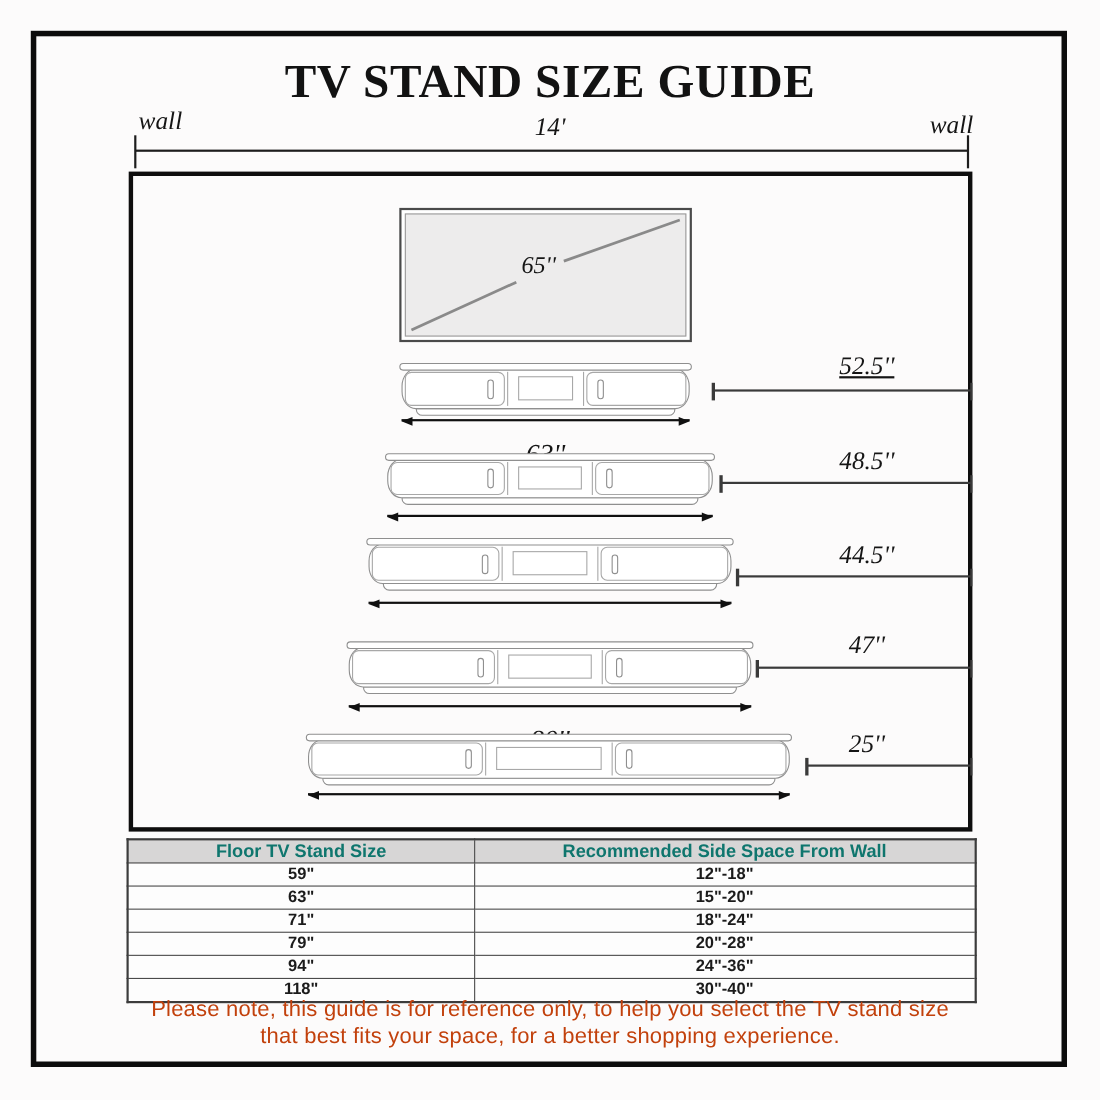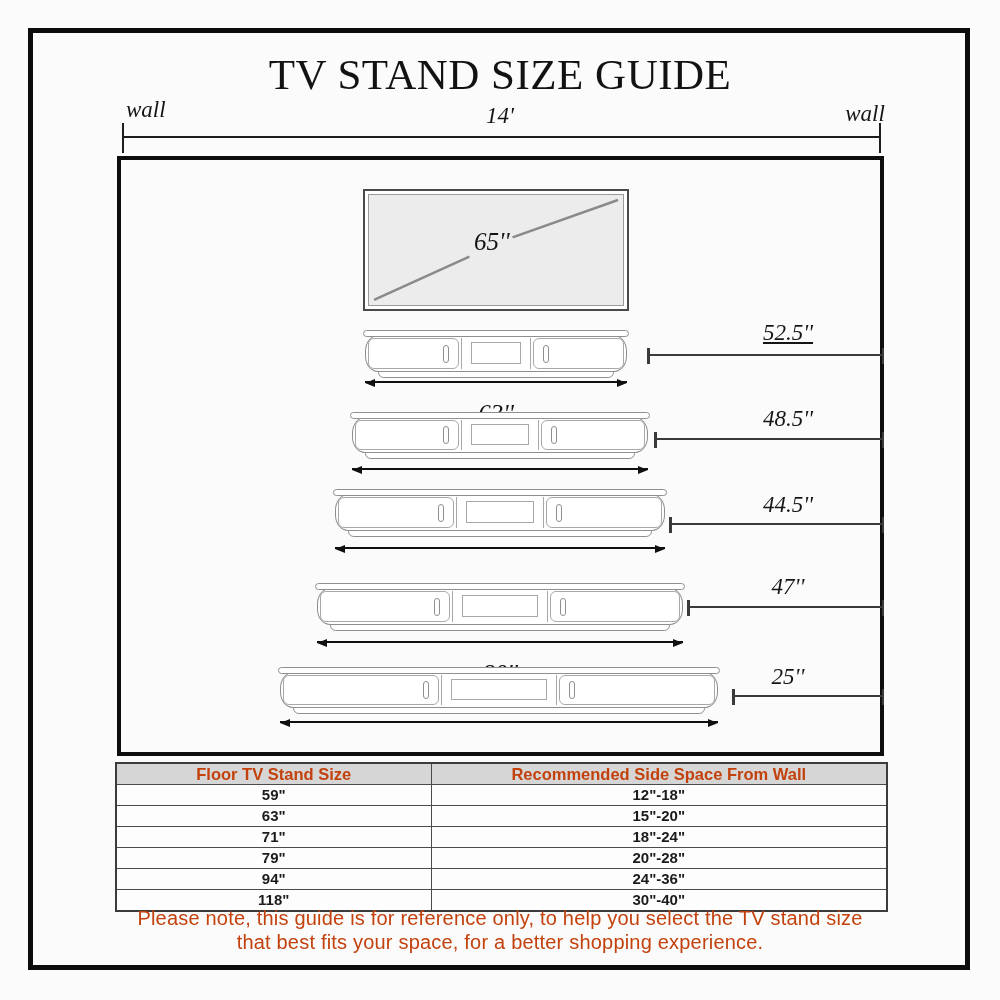--- a/index.html
+++ b/index.html
@@ -6,21 +6,21 @@
   .page{
     position:relative;width:1000px;height:1000px;margin:0 auto;
     background:#fcfbfb;font-family:"Liberation Sans",sans-serif;color:#111;
     overflow:hidden;
   }
   .frame{position:absolute;left:28px;top:28px;right:30px;bottom:30px;border:5px solid #0c0c0c;}
 
   
   .title{
     position:absolute;left:0;right:0;top:50px;text-align:center;
-    font-family:"Liberation Serif",serif;font-weight:400;font-size:43px;
+    font-family:"Liberation Serif",serif;font-weight:700;font-size:43px;
     letter-spacing:.5px;color:#121212;
   }
 
   
   .hand{font-family:cursive;font-style:italic;color:#151515;}
 
   
   .wall-left{position:absolute;left:126px;top:97px;font-size:23px;}
   .wall-right{position:absolute;left:830px;top:101px;width:70px;text-align:center;font-size:23px;}
   .room-width{position:absolute;left:0;right:0;top:103px;text-align:center;font-size:23px;}
@@ -30,21 +30,21 @@
   .top-dim::after{right:-1px;}
 
   
   .room{position:absolute;left:117px;top:156px;width:767px;height:600px;border:4px solid #0e0e0e;box-sizing:border-box;background:#fcfbfb;}
 
   
   .tv{position:absolute;left:242px;top:29px;width:266px;height:122px;box-sizing:border-box;
       border:2.5px solid #4a4a4a;background:#fff;padding:3px;}
   .tv .screen{position:relative;width:100%;height:100%;box-sizing:border-box;border:1.5px solid #9a9a9a;background:#edecec;}
   .tv svg{position:absolute;left:0;top:0;width:100%;height:100%;}
-  .tv-label{position:absolute;left:105px;top:33px;font-size:25px;}
+  .tv-label{position:absolute;left:105px;top:33px;font-size:22px;}
 
   
   .stand{position:absolute;}
   .stand .lid{position:absolute;left:-2px;right:-2px;top:0;height:7px;box-sizing:border-box;
       border:1.5px solid #8f8f8f;border-radius:4px;background:#fff;z-index:2;}
   .stand .body{position:absolute;left:0;right:0;top:5px;bottom:6px;box-sizing:border-box;
       border:1.5px solid #8f8f8f;border-radius:13px/16px;background:#fff;display:flex;z-index:1;}
   .stand .door{position:relative;flex:1 1 auto;margin:2px;border:1px solid #a8a8a8;border-radius:6px;background:#fff;}
   .stand .centerc{position:relative;flex:0 0 26%;margin:2px 0;border-left:1px solid #a8a8a8;border-right:1px solid #a8a8a8;}
   .stand .centerc .inner{position:absolute;left:9px;right:9px;top:4px;bottom:5px;border:1.5px solid #a8a8a8;background:#fff;}
@@ -94,21 +94,21 @@
   .sl1{top:160px;text-decoration:underline;}
   .sl2{top:246px;}
   .sl3{top:332px;}
   .sl4{top:414px;}
   .sl5{top:504px;}
 
   
   .size-table{position:absolute;left:115px;top:762px;width:773px;border-collapse:collapse;
       font-family:"Liberation Sans",sans-serif;table-layout:fixed;}
   .size-table th,.size-table td{border:1.5px solid #4a4a4a;text-align:center;padding:0;height:20px;line-height:20px;}
-  .size-table th{background:#d7d6d6;font-size:16.5px;font-weight:700;color:#c2410c;}
+  .size-table th{background:#d7d6d6;font-size:16.5px;font-weight:700;color:#0f766e;}
   .size-table td{font-size:15px;font-weight:700;color:#1b1b1b;background:#fdfdfd;}
   .size-table{border:2.5px solid #3c3c3c;}
   .size-table col.c1{width:315px;}
 
   
   .note{position:absolute;left:125px;top:906px;width:750px;text-align:center;
       font-size:20px;line-height:1.2;color:#c2410c;letter-spacing:.2px;}
 </style>
 </head>
 <body>

